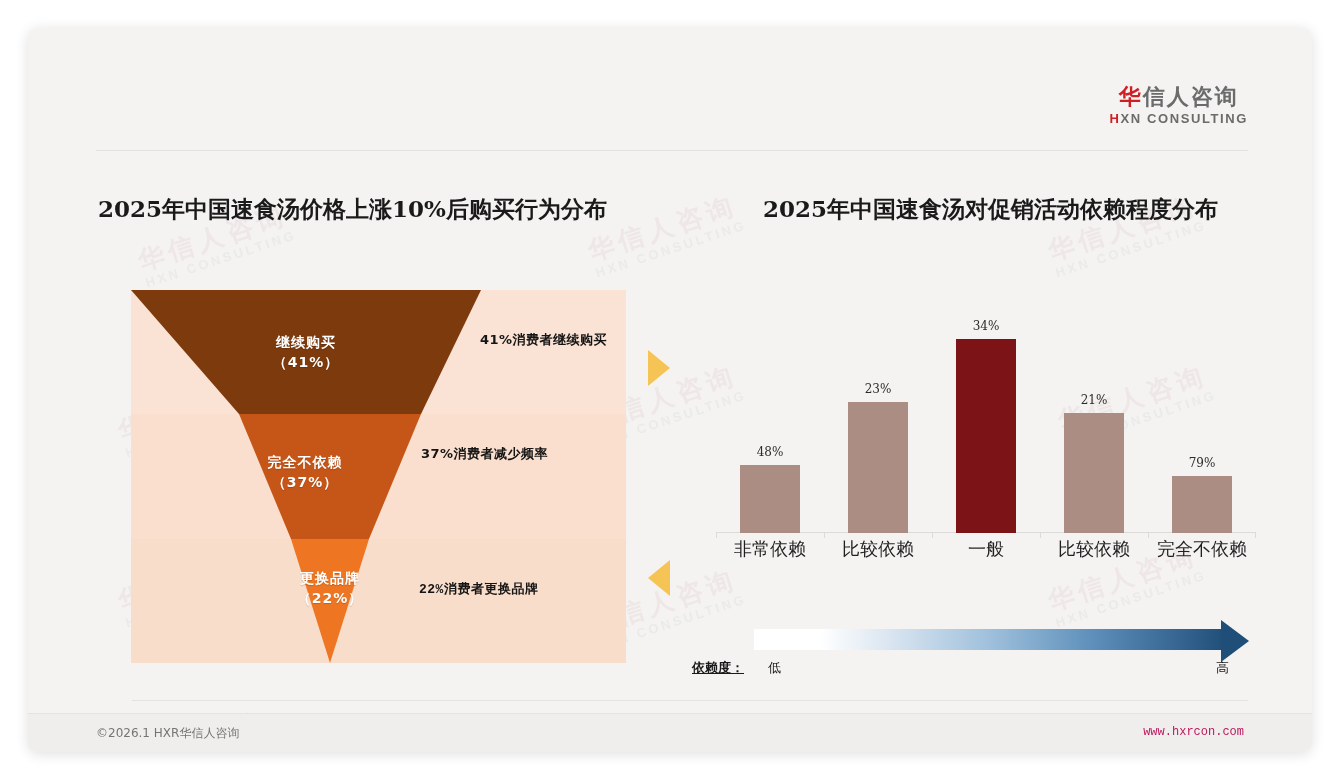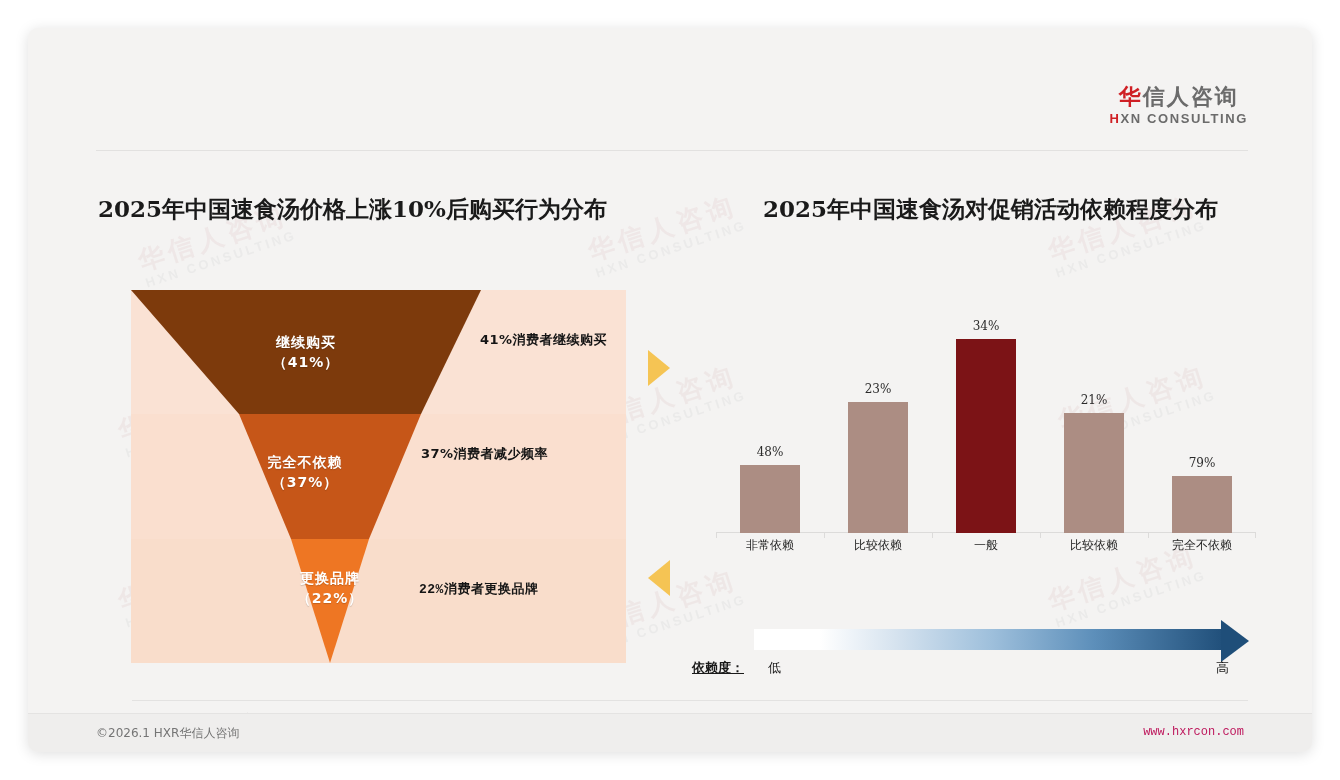--- a/index.html
+++ b/index.html
@@ -64,21 +64,21 @@
   
   .bar-chart{position:absolute;left:688px;top:280px;width:540px;height:255px;z-index:4;}
   .axis-line{position:absolute;left:0;right:0;bottom:30px;height:1px;background:#dcdbda;}
   .tick{position:absolute;bottom:25px;width:1px;height:6px;background:#dcdbda;}
   .bar-col{position:absolute;bottom:30px;width:20%;text-align:center;}
   .bar{margin:0 auto;width:60px;background:#ac8d83;}
   .bar.hi{background:#7c1316;}
   .bar-val{position:absolute;left:0;right:0;font-size:12px;color:#2b2b2b;
            font-family:"DejaVu Serif","Liberation Serif",serif;}
   .cat-row{position:absolute;left:0;right:0;bottom:0;height:26px;}
-  .cat{position:absolute;width:20%;text-align:center;font-size:12px;color:#1f1f1f;
+  .cat{position:absolute;width:20%;text-align:center;font-size:18px;color:#1f1f1f;
        font-family:"DejaVu Sans","Liberation Sans",sans-serif;}
 
   
   .legend{position:absolute;left:688px;top:595px;width:548px;height:60px;z-index:4;}
   .grad-bar{position:absolute;left:38px;top:6px;width:472px;height:21px;
     background:linear-gradient(to right,#ffffff 0%,#ffffff 14%,#d6e3ef 30%,#9fc0dc 50%,#5d8fba 72%,#1f4e79 100%);}
   .grad-head{position:absolute;left:505px;top:-3px;width:0;height:0;
     border-top:21px solid transparent;border-bottom:21px solid transparent;border-left:28px solid #1f4e79;}
   .lg-label{position:absolute;top:36px;font-size:13px;color:#1a1a1a;font-weight:700;
             font-family:"DejaVu Sans","Liberation Sans",sans-serif;}

